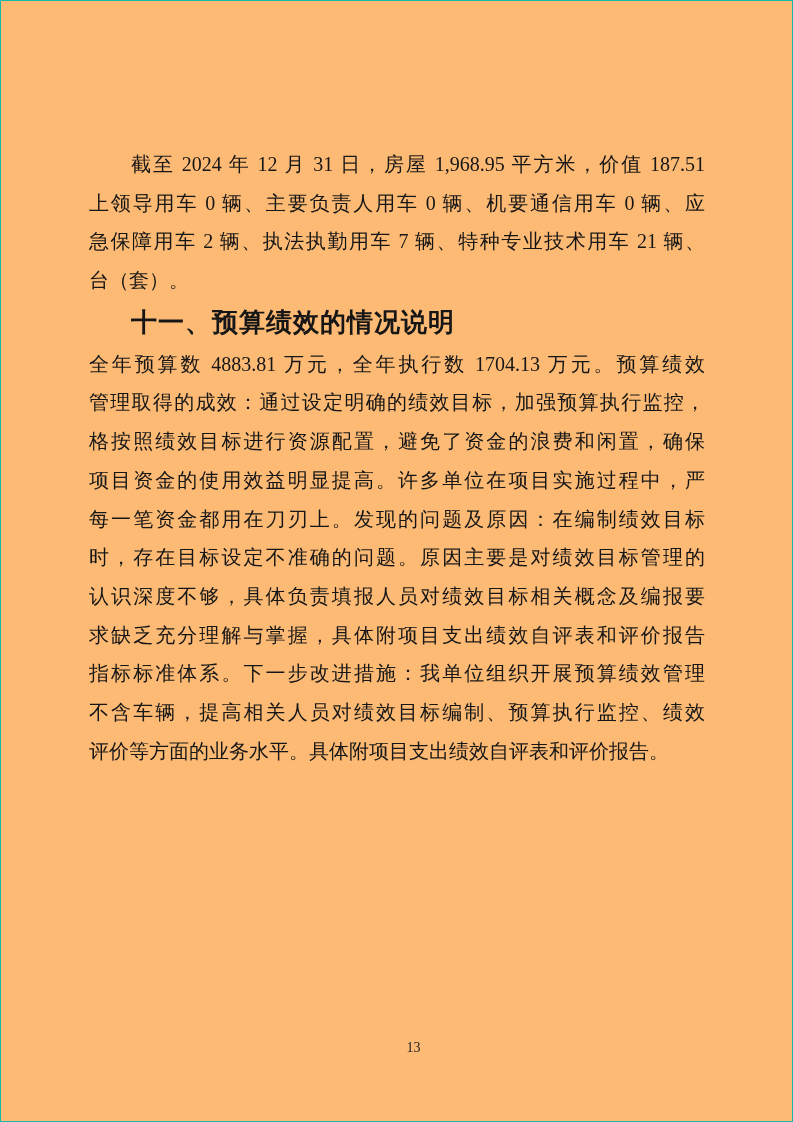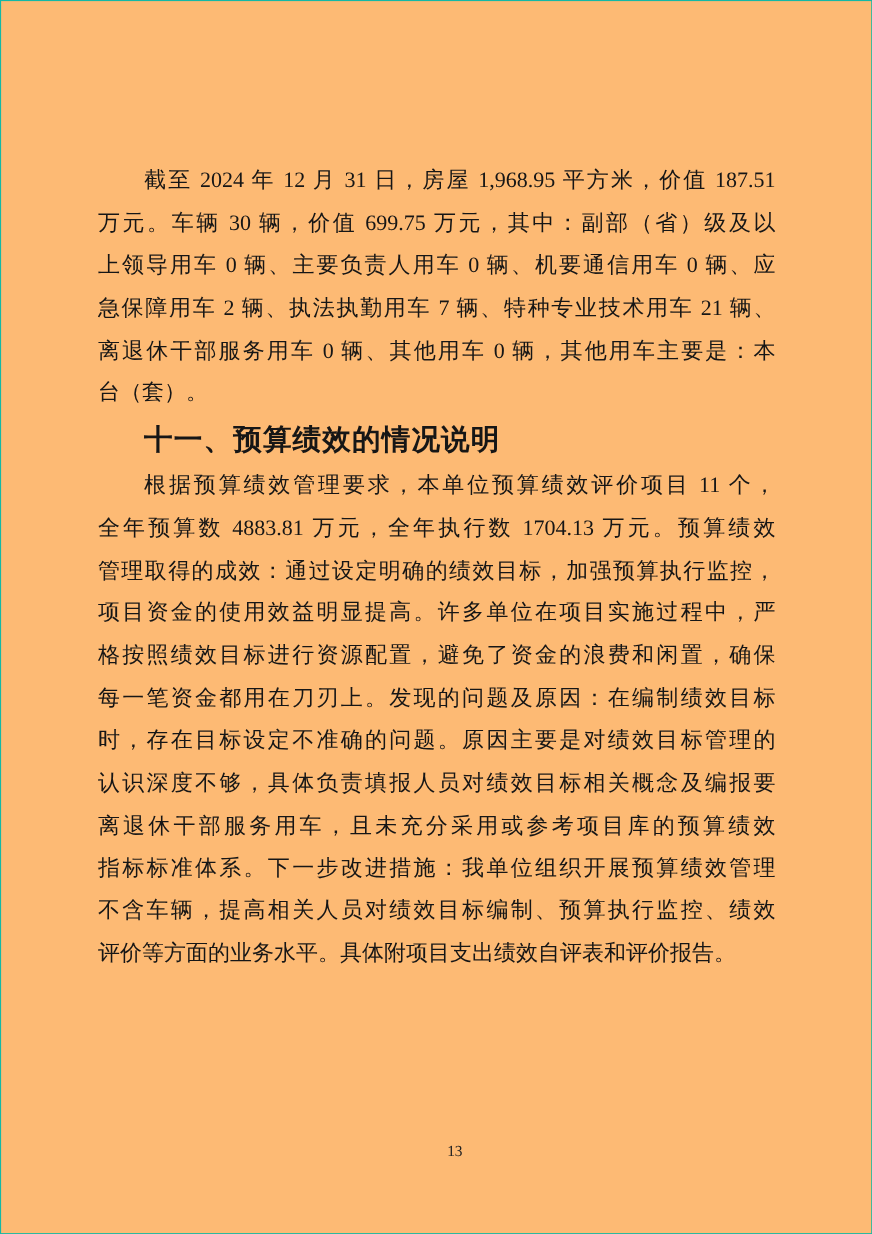--- a/index.html
+++ b/index.html
@@ -63,36 +63,33 @@
     color: #222222;
   }
 </style>
 </head>
 <body>
 
 <div class="page">
   <div class="text-block">
       <div class="paragraph">
         <div class="line first">截至 2024 年 12 月 31 日，房屋 1,968.95 平方米，价值 187.51</div>
-        <div class="line">万元。车辆 30 辆，价值 699.75 万元，其中：副部（省）级及以</div>
         <div class="line">上领导用车 0 辆、主要负责人用车 0 辆、机要通信用车 0 辆、应</div>
         <div class="line">急保障用车 2 辆、执法执勤用车 7 辆、特种专业技术用车 21 辆、</div>
-        <div class="line">离退休干部服务用车 0 辆、其他用车 0 辆，其他用车主要是：本</div>
         <div class="line last">台（套）。</div>
       </div>
       <div class="heading">十一、预算绩效的情况说明</div>
       <div class="paragraph">
-        <div class="line first">根据预算绩效管理要求，本单位预算绩效评价项目 11 个，</div>
         <div class="line">全年预算数 4883.81 万元，全年执行数 1704.13 万元。预算绩效</div>
         <div class="line">管理取得的成效：通过设定明确的绩效目标，加强预算执行监控，</div>
+        <div class="line">格按照绩效目标进行资源配置，避免了资金的浪费和闲置，确保</div>
         <div class="line">项目资金的使用效益明显提高。许多单位在项目实施过程中，严</div>
-        <div class="line">格按照绩效目标进行资源配置，避免了资金的浪费和闲置，确保</div>
         <div class="line">每一笔资金都用在刀刃上。发现的问题及原因：在编制绩效目标</div>
         <div class="line">时，存在目标设定不准确的问题。原因主要是对绩效目标管理的</div>
         <div class="line">认识深度不够，具体负责填报人员对绩效目标相关概念及编报要</div>
-        <div class="line">离退休干部服务用车，且未充分采用或参考项目库的预算绩效</div>
+        <div class="line">求缺乏充分理解与掌握，具体附项目支出绩效自评表和评价报告</div>
         <div class="line">指标标准体系。下一步改进措施：我单位组织开展预算绩效管理</div>
         <div class="line">不含车辆，提高相关人员对绩效目标编制、预算执行监控、绩效</div>
         <div class="line last">评价等方面的业务水平。具体附项目支出绩效自评表和评价报告。</div>
       </div>
     </div>
   <div class="page-number">13</div>
 </div>
 
 </body></html>

